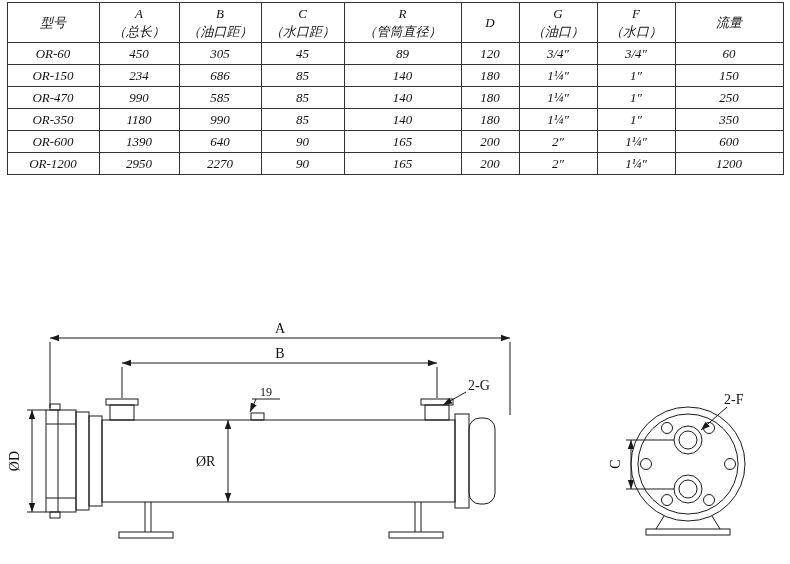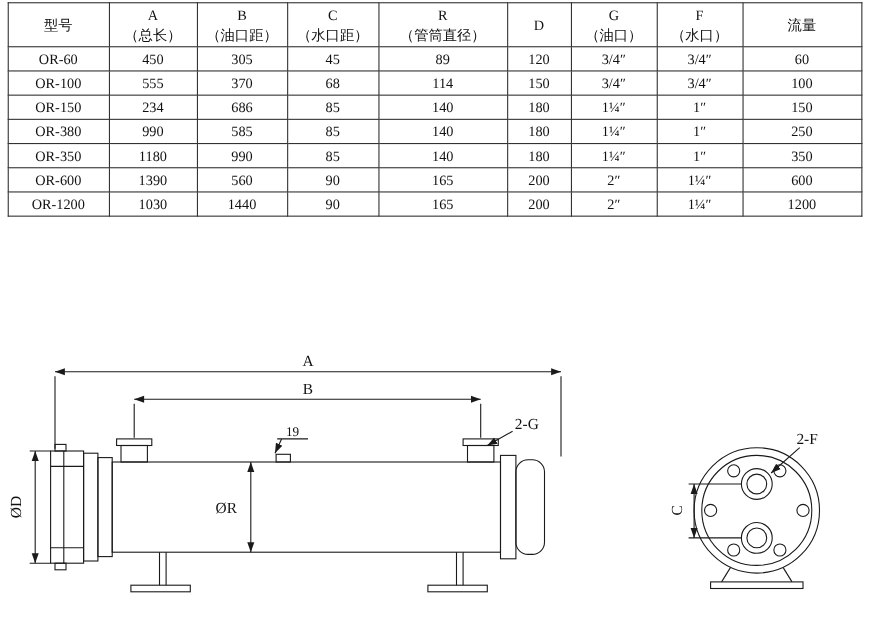--- a/index.html
+++ b/index.html
@@ -7,21 +7,21 @@
   body {
     width:790px; height:564px; overflow:hidden;
     font-family:"Liberation Serif","DejaVu Serif",serif;
     color:#111;
   }
   .page { position:relative; width:790px; height:564px; background:#fff; }
 
   
   table.spec {
     border-collapse:collapse; table-layout:fixed;
-    width:776px; margin:2px auto 0 auto;
+    width:776px; margin:2px auto 0 auto;font-style:italic;
   }
   table.spec th, table.spec td {
     border:1px solid #333; text-align:center; vertical-align:middle;
     font-weight:normal; font-size:13px; overflow:hidden; white-space:nowrap;
   }
   table.spec thead th { height:40px; line-height:1.35; padding:1px 0; }
   table.spec tbody td { height:22px; }
 
   
   .drawing { position:absolute; left:0; top:250px; width:790px; height:312px; }
@@ -93,43 +93,32 @@
           <td>450</td>
           <td>305</td>
           <td>45</td>
           <td>89</td>
           <td>120</td>
           <td>3/4″</td>
           <td>3/4″</td>
           <td>60</td>
         </tr>
         <tr>
-          <td>OR-100</td>
-          <td>555</td>
-          <td>370</td>
-          <td>68</td>
-          <td>114</td>
-          <td>150</td>
-          <td>3/4″</td>
-          <td>3/4″</td>
-          <td>100</td>
-        </tr>
-        <tr>
           <td>OR-150</td>
           <td>234</td>
           <td>686</td>
           <td>85</td>
           <td>140</td>
           <td>180</td>
           <td>1¼″</td>
           <td>1″</td>
           <td>150</td>
         </tr>
         <tr>
-          <td>OR-380</td>
+          <td>OR-470</td>
           <td>990</td>
           <td>585</td>
           <td>85</td>
           <td>140</td>
           <td>180</td>
           <td>1¼″</td>
           <td>1″</td>
           <td>250</td>
         </tr>
         <tr>
@@ -139,32 +128,32 @@
           <td>85</td>
           <td>140</td>
           <td>180</td>
           <td>1¼″</td>
           <td>1″</td>
           <td>350</td>
         </tr>
         <tr>
           <td>OR-600</td>
           <td>1390</td>
-          <td>560</td>
+          <td>640</td>
           <td>90</td>
           <td>165</td>
           <td>200</td>
           <td>2″</td>
           <td>1¼″</td>
           <td>600</td>
         </tr>
         <tr>
           <td>OR-1200</td>
-          <td>1030</td>
-          <td>1440</td>
+          <td>2950</td>
+          <td>2270</td>
           <td>90</td>
           <td>165</td>
           <td>200</td>
           <td>2″</td>
           <td>1¼″</td>
           <td>1200</td>
         </tr>
       </tbody>
   </table>
 

